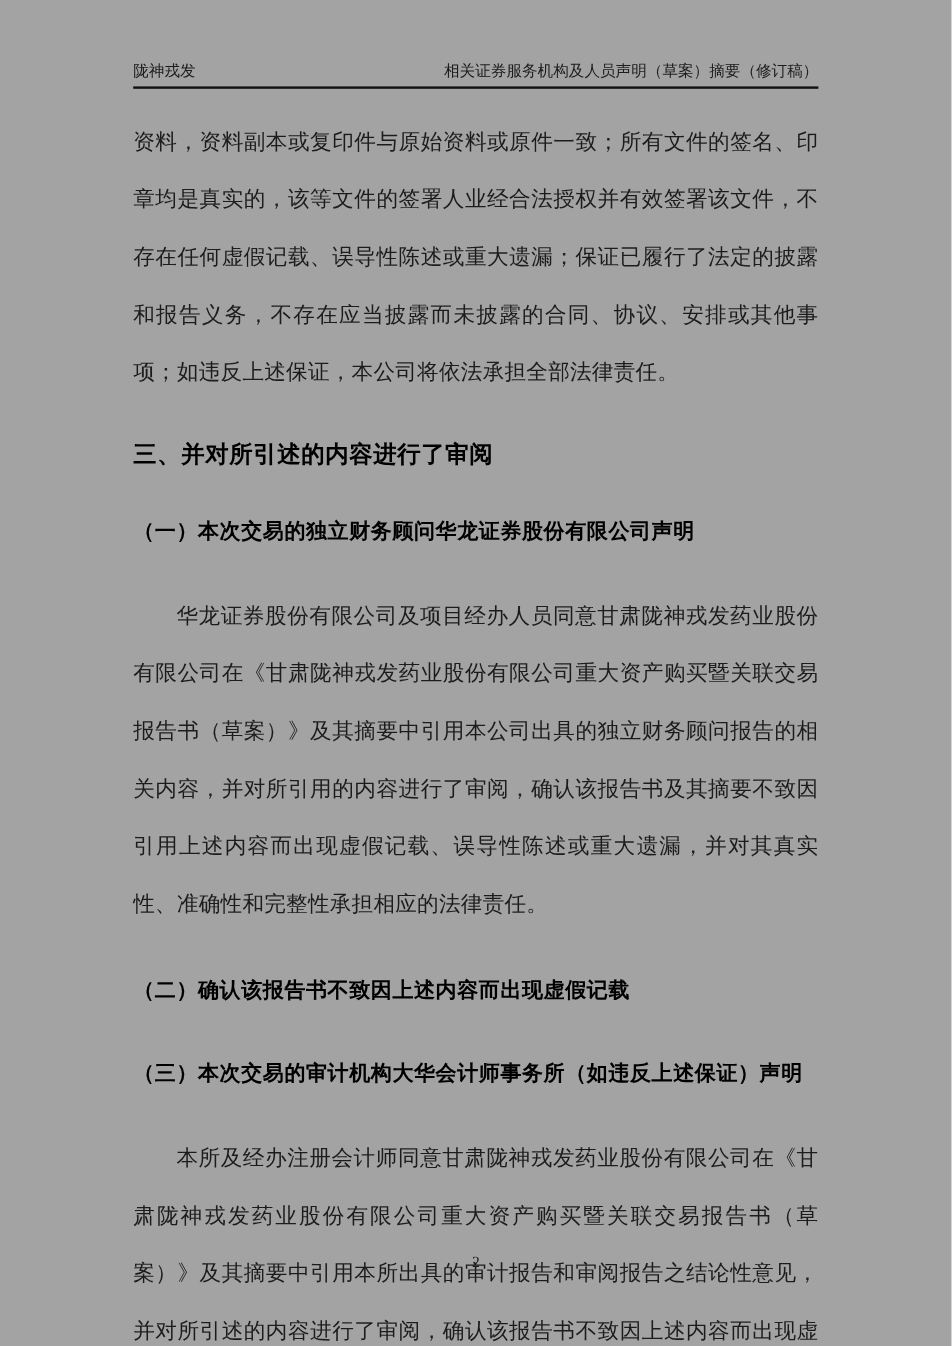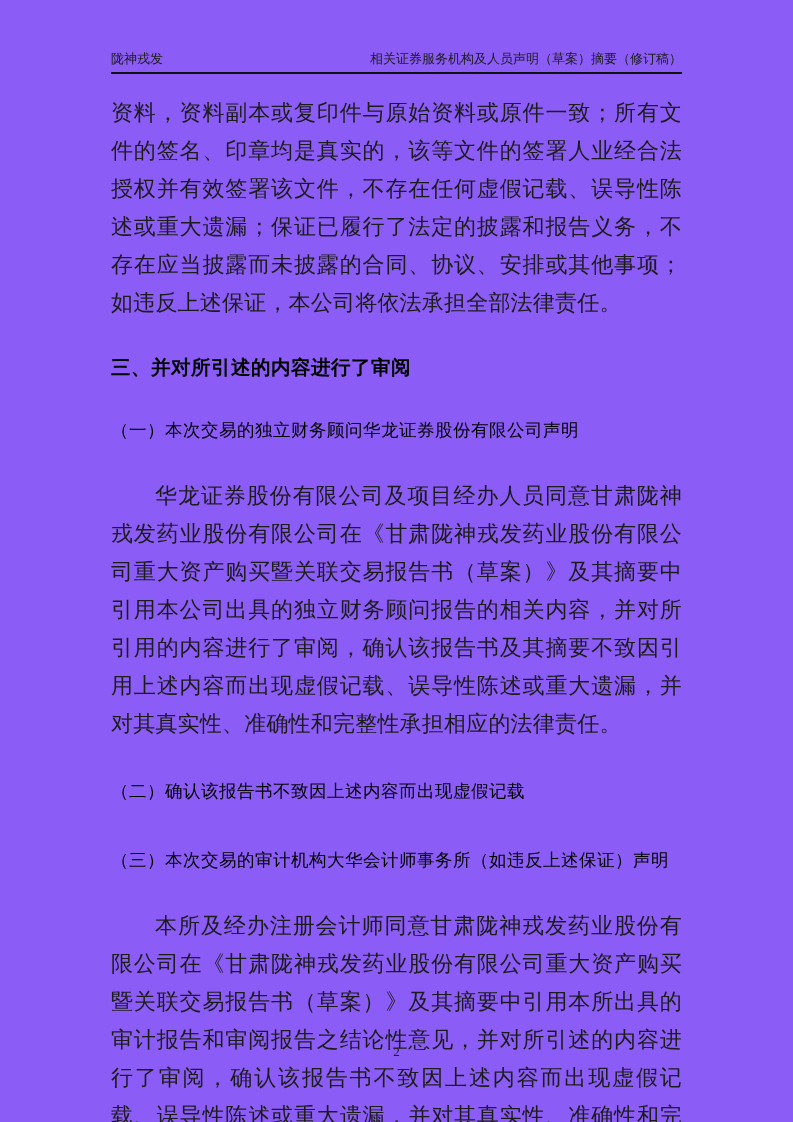--- a/index.html
+++ b/index.html
@@ -4,21 +4,21 @@
 <style>
   html, body {
     margin: 0;
     padding: 0;
     background: #ffffff;
   }
   .page {
     position: relative;
     width: 793px;
     height: 1122px;
-    background: #8b5cf6;
+    background: #a3a3a3;
     overflow: hidden;
     color: #1c1c1c;
   }
   .doc-header {
     margin: 0 111px;
     padding-top: 50px;
     display: flex;
     justify-content: space-between;
     align-items: flex-end;
     font-family: "Liberation Serif", "DejaVu Serif", serif;
@@ -28,43 +28,43 @@
     padding-bottom: 4px;
   }
   .hdr-left { white-space: nowrap; }
   .hdr-right { white-space: nowrap; }
   .doc-body {
     margin: 0 111px;
     font-family: "Liberation Serif", "DejaVu Serif", serif;
   }
   .para {
     margin: 26px 0 0 0;
-    font-size: 22px;
-    line-height: 38px;
+    font-size: 18px;
+    line-height: 48px;
     text-align: justify;
     text-indent: 2em;
     letter-spacing: 0.2px;
   }
   .para.no-indent {
     text-indent: 0;
     margin-top: 20px;
   }
   .h1 {
     margin: 30px 0 0 0;
     font-family: "Liberation Sans", "DejaVu Sans", sans-serif;
     font-weight: bold;
     font-size: 19.5px;
     line-height: 1.55;
     letter-spacing: 0.5px;
     color: #000000;
   }
   .h2 {
     margin: 28px 0 0 0;
     font-family: "Liberation Sans", "DejaVu Sans", sans-serif;
-    font-weight: normal;
+    font-weight: bold;
     font-size: 17.5px;
     line-height: 2.35;
     letter-spacing: 0.5px;
     color: #000000;
     text-align: justify;
   }
   .doc-footer {
     position: absolute;
     left: 0;
     right: 0;

